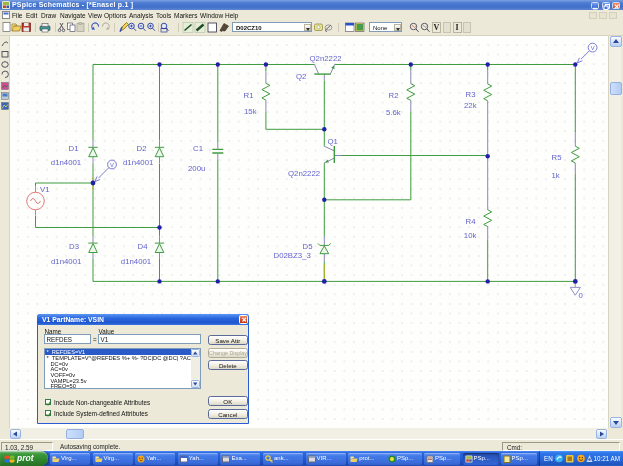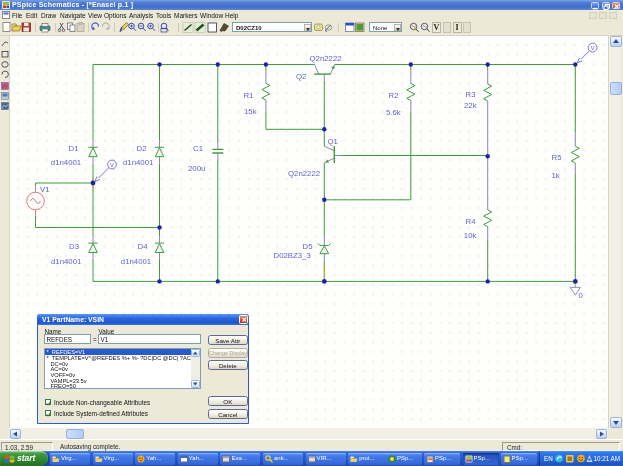--- a/index.html
+++ b/index.html
@@ -441,21 +441,21 @@
   <span style="position:absolute;left:16px;top:94.8px">Include System-defined Attributes</span>
 </div>
 <div class="abs" id="task">
   <div id="start">
     <svg class="abs" style="left:4px;top:3px" width="11" height="10">
       <path d="M0.5,2.5 Q3,0.5 5,2 L5,4.7 L0.5,4.7 Z" fill="#e84a2a"></path>
       <path d="M5.7,2.1 Q8.5,0.8 10.5,2.5 L10.5,4.7 L5.7,4.7 Z" fill="#7ab82a"></path>
       <path d="M0.5,5.4 L5,5.4 L5,8 Q3,9.5 0.5,7.5 Z" fill="#2a6ae8"></path>
       <path d="M5.7,5.4 L10.5,5.4 L10.5,7.5 Q8.5,9.7 5.7,8 Z" fill="#f0b81a"></path>
     </svg>
-    <span class="stxt">start</span>
+    <span class="stxt">prot</span>
   </div>
   <div class="tbtn" style="left:50px">
         <svg class="ticon8">
           <path d="M0.5,7 L1.5,3.5 L7.5,3.5 L6.5,7 Z" fill="#f0d060"></path>
           <path d="M0.5,7 L0.5,1.5 L3.5,1.5 L4.3,2.7 L1.5,3.5" fill="#ffe88a"></path>
         </svg>
         <span class="lbl">Virg...</span>
       </div>
   <div class="tbtn" style="left:92.6px">
         <svg class="ticon8">

